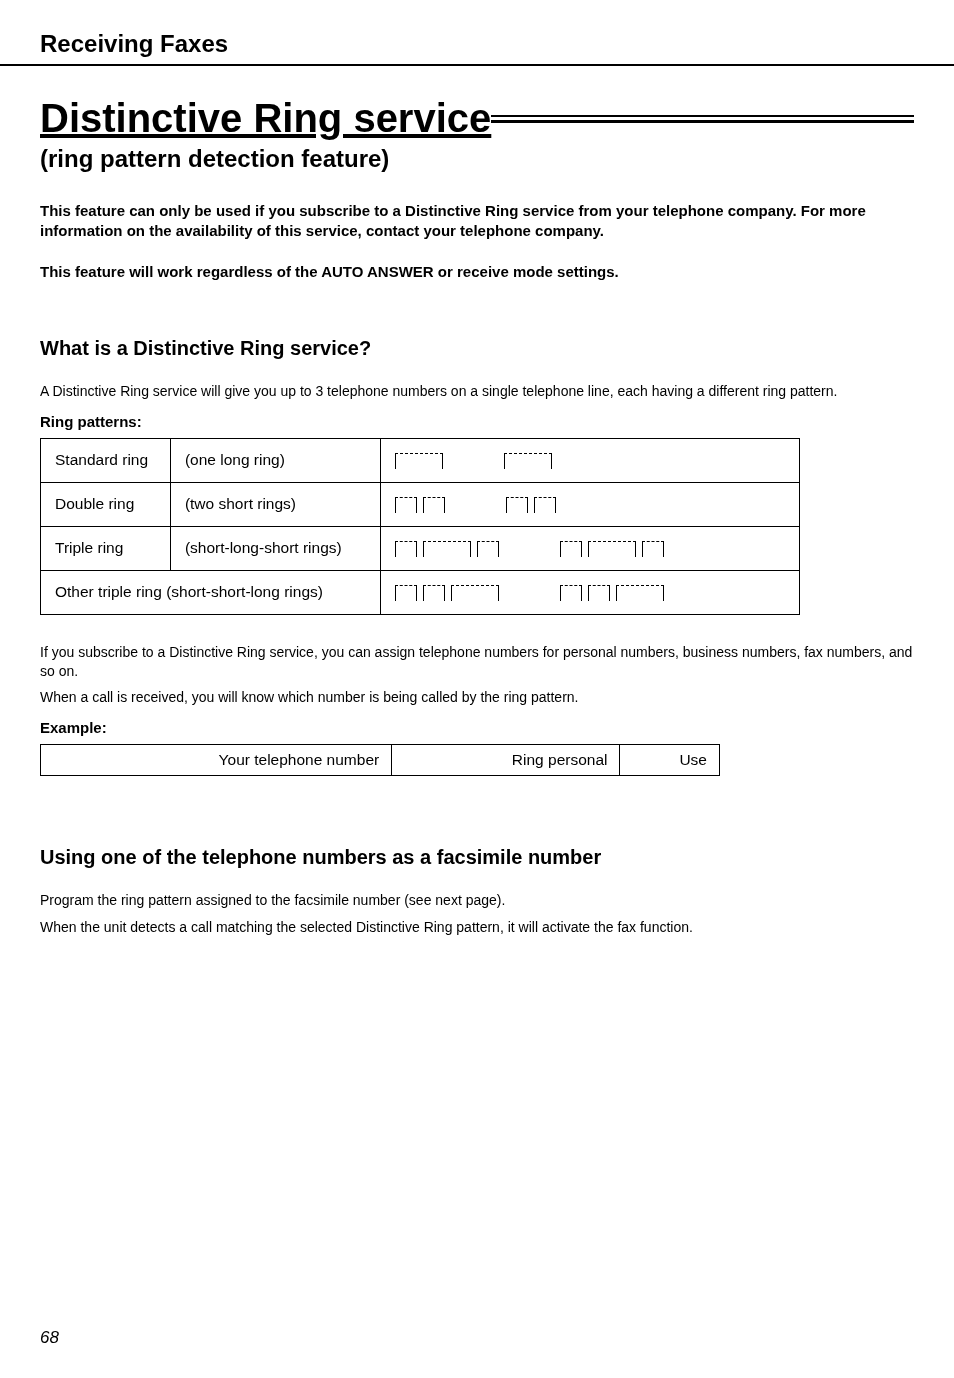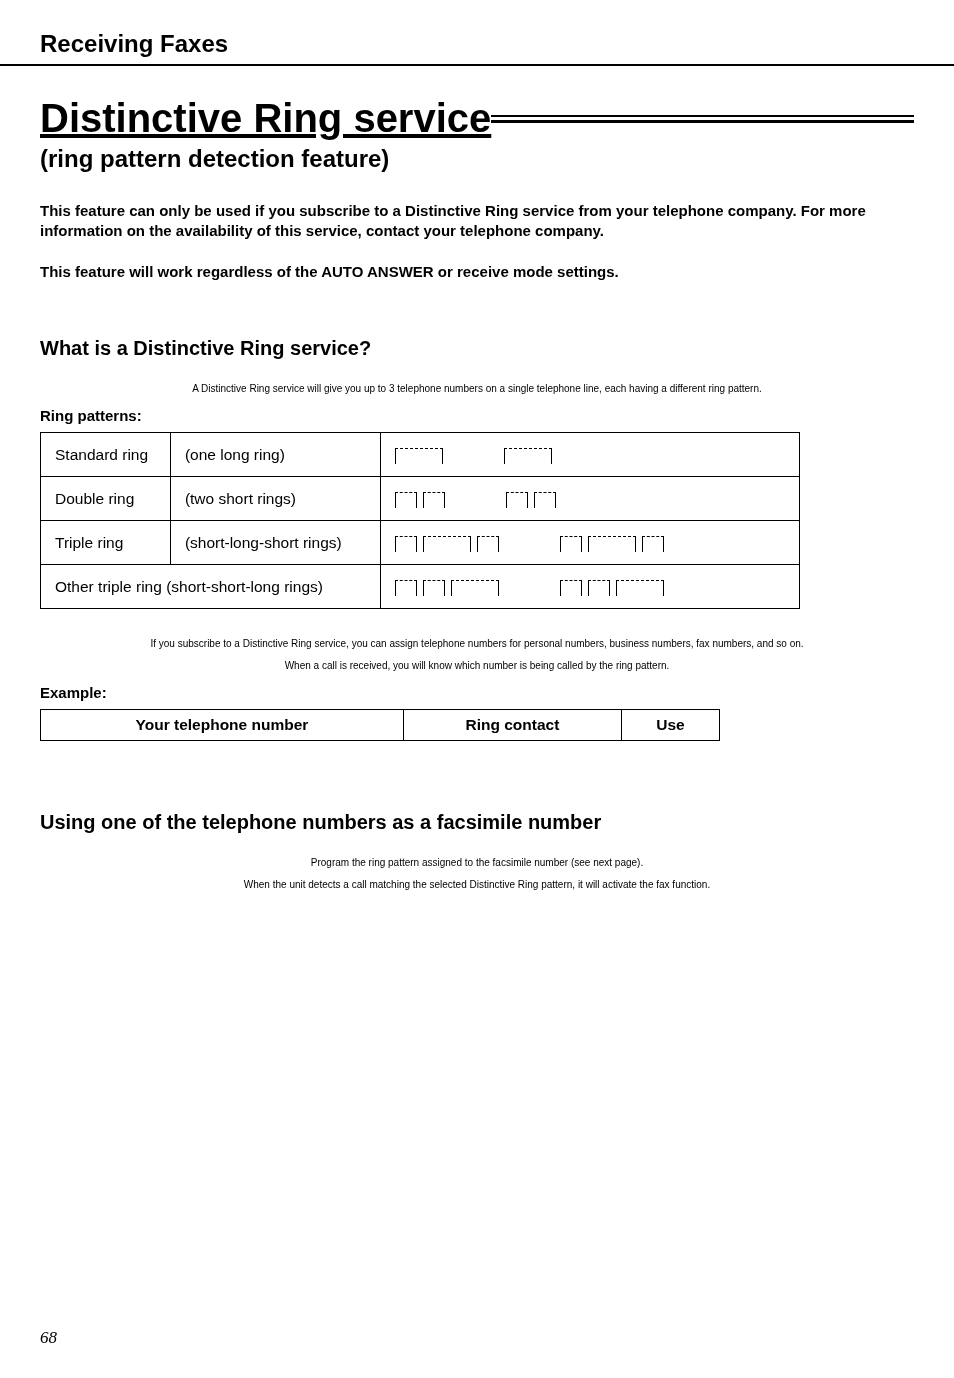--- a/index.html
+++ b/index.html
@@ -45,24 +45,23 @@
       font-weight: bold;
       margin-bottom: 28px;
     }
     .bold-p {
       font-size: 15px;
       font-weight: bold;
       line-height: 1.35;
       margin-bottom: 20px;
     }
     .plain-p {
-      font-size: 10px;
+      font-size: 14px;
       line-height: 1.35;
       margin-bottom: 8px;
-      text-align: center;
     }
     .section-h2 {
       font-size: 20px;
       font-weight: bold;
       margin-top: 55px;
       margin-bottom: 22px;
     }
     .label-bold {
       font-size: 15px;
       font-weight: bold;
@@ -90,28 +89,27 @@
       width: 680px;
       border-collapse: collapse;
       margin-top: 6px;
     }
     .ex-table th, .ex-table td {
       border: 1px solid #000;
       padding: 6px 12px;
       font-size: 15.5px;
       text-align: center;
     }
-    .ex-table th { font-weight: bold; }
+    .ex-table th { font-weight: normal; text-align: right; }
     .page-num {
       position: absolute;
       bottom: 30px;
       left: 40px;
       font-style: italic;
       font-size: 17px;
-      font-family: Liberation Serif, serif;
     }
     
     .pulse-group { display: inline-block; margin-right: 55px; white-space: nowrap; }
     .pulse-group:last-child { margin-right: 0; }
     .pulse {
       display: inline-block;
       height: 16px;
       border: 1.5px solid #000;
       border-top-style: dashed;
       border-bottom: none;
@@ -168,21 +166,21 @@
   </table>
 
 <p class="plain-p">If you subscribe to a Distinctive Ring service, you can assign telephone numbers for personal numbers, business numbers, fax numbers, and so on.</p>
 <p class="plain-p">When a call is received, you will know which number is being called by the ring pattern.</p>
 <p class="label-bold">Example:</p>
 
 <table class="ex-table">
   <tbody>
       <tr>
     <th>Your telephone number</th>
-    <th>Ring contact</th>
+    <th>Ring personal</th>
     <th>Use</th>
   </tr>
 </tbody>
   </table>
 
 <h2 class="section-h2" style="margin-top:70px">Using one of the telephone numbers as a facsimile number</h2>
 <p class="plain-p">Program the ring pattern assigned to the facsimile number (see next page).</p>
 <p class="plain-p">When the unit detects a call matching the selected Distinctive Ring pattern, it will activate the fax function.</p>
 
 <div class="page-num">68</div>

